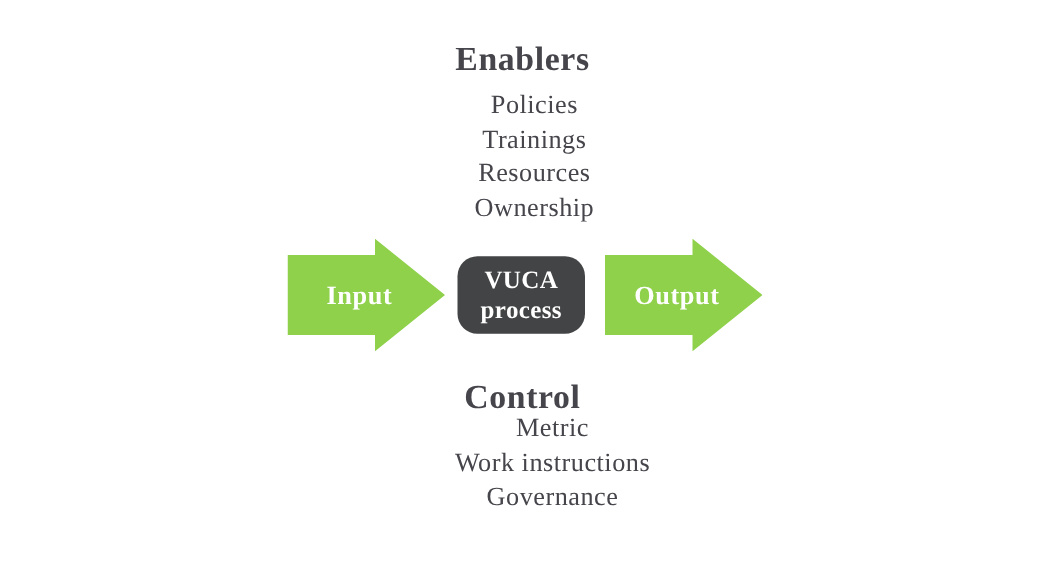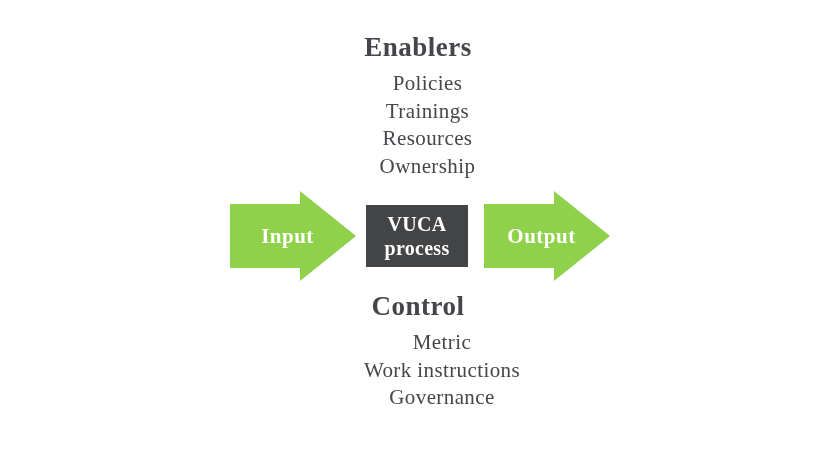--- a/index.html
+++ b/index.html
@@ -28,21 +28,21 @@
     letter-spacing: 0.5px;
     line-height: 31px;
   }
   .block-list {
     font-size: 21px;
     line-height: 27.5px;
     letter-spacing: 0.4px;
   }
   .enablers-heading { top: 32px; }
   .enablers-list    { top: 70px; }
-  .control-heading  { top: 291px; }
+  .control-heading  { top: 302px; }
   .control-list     { top: 329px; padding-left: 48px; }
 
   .arrow {
     position: absolute;
     width: 126px;
     height: 90px;
   }
   .arrow svg {
     position: absolute;
     inset: 0;
@@ -72,20 +72,21 @@
     height: 62px;
     display: flex;
     flex-direction: column;
     align-items: center;
     justify-content: center;
     font-size: 20px;
     font-weight: bold;
     line-height: 24px;
     letter-spacing: 0.3px;
     color: #ffffff;
+    border-radius: 16px;
   }
 </style>
 </head>
 <body>
 
 <div class="canvas">
 
   <div class="text-block block-heading enablers-heading" style="color: rgb(69, 69, 75);">Enablers</div>
 
   <div class="text-block block-list enablers-list" style="color: rgb(69, 69, 75); padding-left: 19px;">

